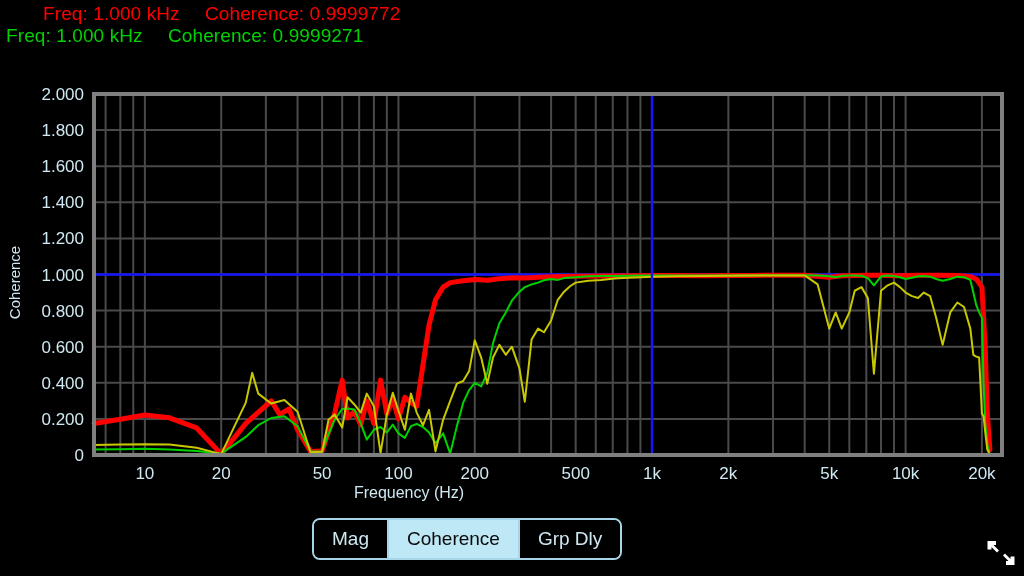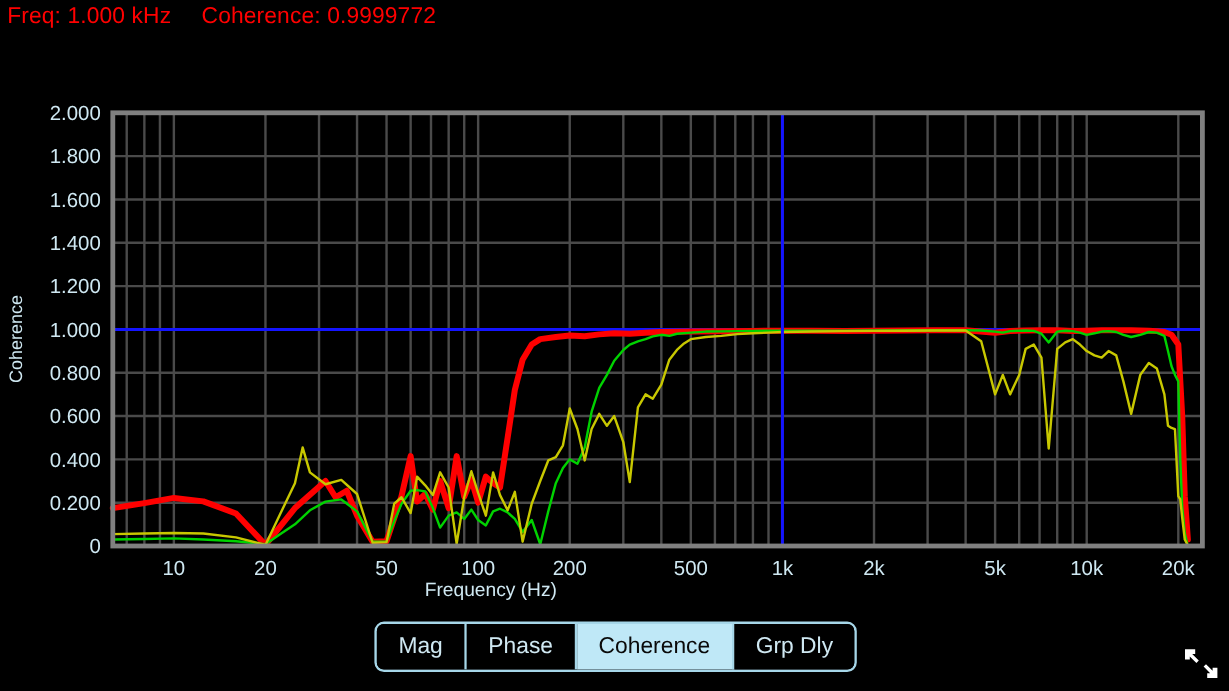--- a/index.html
+++ b/index.html
@@ -123,22 +123,25 @@
     bottom: 6px;
     width: 34px;
     height: 34px;
     cursor: pointer;
   }
 </style>
 </head>
 <body>
 
 <div id="readout-panel">
-  <div class="readout-row" id="readout-row-0" style="color: rgb(255, 0, 0);">
+  <div class="readout-row" id="readout-row-0" style="color: rgb(255, 0, 0); margin-left: 37px;">
     <span class="rd-freq">Freq: 1.000 kHz</span><span class="rd-coh">Coherence: 0.9999772</span>
+  </div>
+  <div class="readout-row" id="readout-row-1" style="color: rgb(0, 210, 0);">
+    <span class="rd-freq">Freq: 1.000 kHz</span><span class="rd-coh">Coherence: 0.9999271</span>
   </div>
 </div>
 
 <div id="plot-area">
   <svg id="plot-svg" width="1024" height="412" viewBox="0 0 1024 412">
     <g id="grid-layer">
         <line x1="105.60270922904893" y1="20" x2="105.60270922904893" y2="381" stroke="#4a4a4a" stroke-width="2"></line>
         <line x1="120.30770485192502" y1="20" x2="120.30770485192502" y2="381" stroke="#4a4a4a" stroke-width="2"></line>
         <line x1="133.27843023517926" y1="20" x2="133.27843023517926" y2="381" stroke="#4a4a4a" stroke-width="2"></line>
         <line x1="144.88113946422817" y1="20" x2="144.88113946422817" y2="381" stroke="#4a4a4a" stroke-width="2"></line>
@@ -224,23 +227,20 @@
 
   <div id="y-axis-title">Coherence</div>
 </div>
 
 <div id="x-axis-title">Frequency (Hz)</div>
 
 <div id="mode-segmented-control">
     <div class="seg-btn">
       <span>Mag</span>
     </div>
-    <div class="seg-btn">
-      <span>Phase</span>
-    </div>
     <div class="seg-btn selected">
       <span>Coherence</span>
     </div>
     <div class="seg-btn">
       <span>Grp Dly</span>
     </div>
   </div>
 
 <div id="collapse-icon">
   <svg width="34" height="34" viewBox="0 0 34 34">

